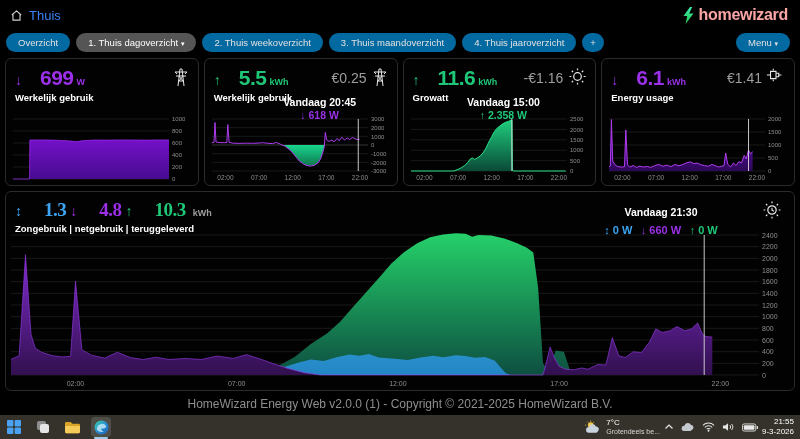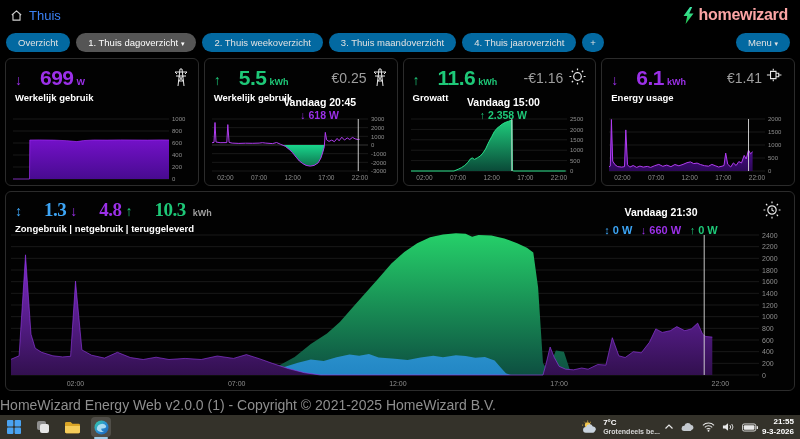--- a/index.html
+++ b/index.html
@@ -38,29 +38,29 @@
   
   .bigpanel { position:relative; margin:5px 5px 0 5px; height:200px; background:#020202; border:1px solid #2b2b2b; border-radius:6px; overflow:hidden; }
   .big-hl { display:flex; align-items:baseline; gap:4px; padding:7px 10px 0 9px; }
   .big-hl .hl-val { font-size:19px;font-family:Liberation Serif, serif; }
   .big-cursor { position:absolute; top:14px; left:540px; width:230px; text-align:center; line-height:1.25; z-index:2; }
   .big-cursor .vals span { font-size:11px; font-weight:bold; margin:0 2px; }
   .bigpanel svg.chart { position:absolute; left:1px; bottom:2px; }
   .big-icon { position:absolute; top:8px; right:12px; }
 
   
-  .footer { font-size:14px; color:#8e8e8e; padding-top:6px; }
+  .footer { text-align:center; font-size:12px; color:#8e8e8e; padding-top:6px; }
 
   
   .taskbar { position:absolute; left:0; right:0; bottom:0; height:24px; background:#34322a; display:flex; align-items:center; justify-content:space-between; padding:0 6px 0 4px; }
   .tb-left { display:flex; align-items:center; gap:9px; }
   .tb-btn { display:flex; align-items:center; justify-content:center; width:20px; height:20px; border-radius:4px; }
   .tb-btn.active-app { background:rgba(255,255,255,0.14); position:relative; }
   .tb-btn.active-app::after { content:""; position:absolute; bottom:-2px; left:3px; right:3px; height:2px; border-radius:1px; background:#9ecbe8; }
-  .tb-right { display:flex; align-items:center; gap:4px;font-weight:bold; }
+  .tb-right { display:flex; align-items:center; gap:4px; }
   .weather { display:flex; align-items:center; gap:4px; }
   .weather-text { display:flex; flex-direction:column; line-height:1.1; }
   .weather-temp { font-size:8px; color:#fff; }
   .weather-desc { font-size:7px; color:#d8d8d8; }
   .tray { display:flex; align-items:center; gap:7px; }
   .clock { text-align:right; line-height:1.2; }
   .clock div { font-size:8px; color:#fff; }
   svg text { font-family:"Liberation Sans", sans-serif; }
 </style>
 </head>

